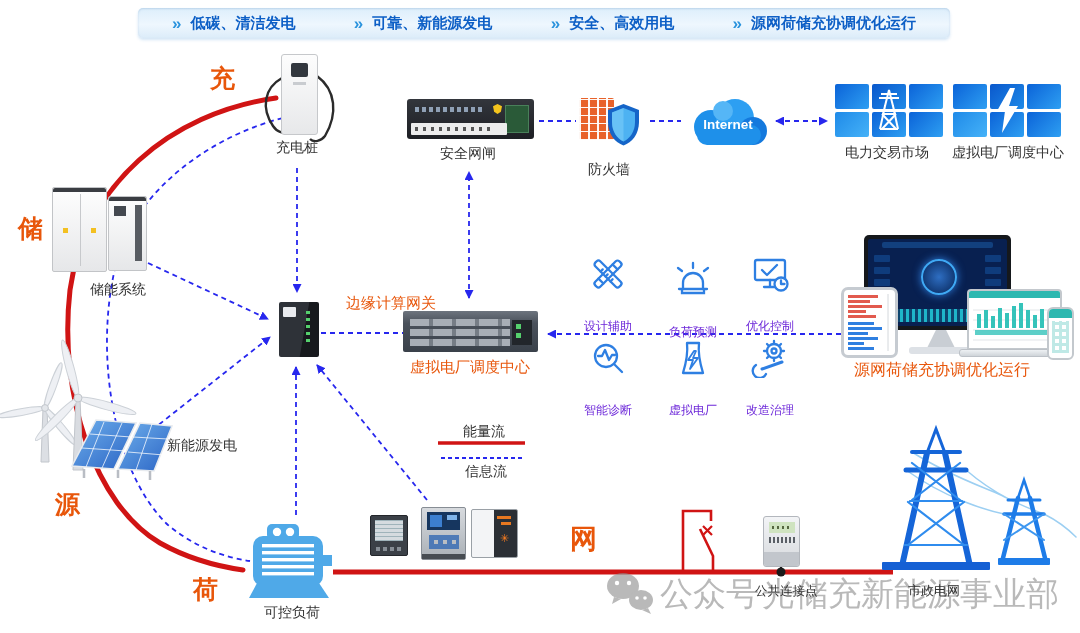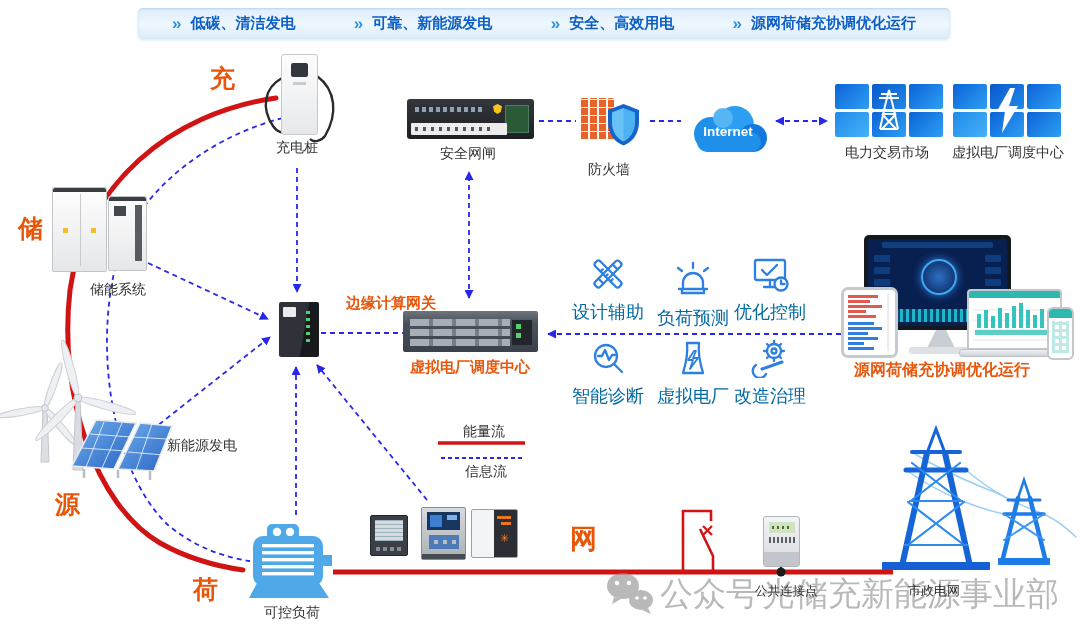--- a/index.html
+++ b/index.html
@@ -9,21 +9,21 @@
   .banner{position:absolute;left:138px;top:8px;width:812px;height:30px;border-radius:5px;
           background:linear-gradient(180deg,#ddeefb 0%,#eef7fe 55%,#dcecf9 100%);
           box-shadow:0 1px 2px rgba(120,160,200,.35) inset,0 2px 3px rgba(160,200,235,.45);
           display:flex;align-items:center;justify-content:space-between;padding:0 34px;box-sizing:border-box;z-index:4;}
   .bitem{display:flex;align-items:center;}
   .chev{color:#2a93dd;font-weight:bold;font-size:17px;line-height:1;}
   .btext{color:#0d5fc6;font-weight:bold;font-size:15px;margin-left:9px;white-space:nowrap;}
   
   .lbl{position:absolute;font-size:14px;color:#333;white-space:nowrap;z-index:3;}
   .zone{position:absolute;font-weight:bold;color:#e8560a;font-size:25px;z-index:3;}
-  .olbl{position:absolute;font-weight:bold;color:#e8570c;font-size:15px;white-space:nowrap;z-index:3;text-align:right;}
+  .olbl{position:absolute;font-weight:normal;color:#e8570c;font-size:15px;white-space:nowrap;z-index:3;text-align:right;}
   .dev{position:absolute;z-index:3;box-sizing:border-box;}
   svg.layer{position:absolute;left:0;top:0;z-index:2;}
   
   .pile{left:281px;top:54px;width:37px;height:81px;background:linear-gradient(180deg,#fdfdfd,#e7e8ea);
         border:1px solid #c6c8cb;border-radius:3px;}
   .pile .scr{position:absolute;left:9px;top:8px;width:17px;height:14px;background:#32373e;border-radius:2px;}
   .pile .slot{position:absolute;left:11px;top:27px;width:13px;height:3px;background:#c9ccd0;}
   .cab{background:linear-gradient(180deg,#fefefe,#e6e7e9);border:1px solid #c2c4c7;border-radius:2px;}
   .cab1{left:52px;top:187px;width:55px;height:85px;}
   .cab2{left:108px;top:196px;width:39px;height:75px;}
@@ -73,32 +73,32 @@
   .m3 .oline{position:absolute;right:6px;top:6px;width:14px;height:3px;background:#e87820;}
   .m3 .star{position:absolute;right:8px;top:22px;color:#ff7f1f;font-size:11px;}
   .pccm{left:763px;top:516px;width:37px;height:51px;background:linear-gradient(180deg,#f3f4f6,#d6d9dd);
         border:1px solid #b3b7bd;border-radius:3px;}
   .pccm .lcd{position:absolute;left:5px;top:5px;width:26px;height:11px;background:#cfe3c0;
         background-image:repeating-linear-gradient(90deg,#55663f 0 2px,transparent 2px 5px);background-size:20px 3px;background-position:3px 4px;background-repeat:no-repeat;}
   .pccm .bar{position:absolute;left:5px;top:20px;width:26px;height:6px;
         background:repeating-linear-gradient(90deg,#5a5f66 0 2px,transparent 2px 4px);}
   .pccm .low{position:absolute;left:0;bottom:0;width:100%;height:14px;background:#c2c6cc;border-radius:0 0 3px 3px;}
   
-  .cloudbox{left:683px;top:100px;width:90px;height:58px;}
+  .cloudbox{left:683px;top:93px;width:90px;height:58px;}
   .cloudbox span{position:absolute;left:0;top:24px;width:100%;text-align:center;color:#fff;
         font-weight:bold;font-size:13.5px;z-index:2;}
   
   .tiles{position:absolute;display:grid;grid-template-columns:repeat(3,34px);grid-auto-rows:25px;gap:3px;z-index:3;}
   .tiles i{background:linear-gradient(135deg,#0b63d8,#2e9ff2);border-radius:2px;}
   .tiles i:nth-child(2){background:linear-gradient(135deg,#0a58cc,#1f8ae8);}
   .tiles i:nth-child(4){background:linear-gradient(135deg,#1f8ae8,#45b2f8);}
   .tileicon{position:absolute;z-index:4;}
   
   .feature{position:absolute;width:76px;text-align:center;z-index:3;}
-  .feature .flbl{font-size:18px;color:#0369a1;margin-top:2px;white-space:nowrap;}
+  .feature .flbl{font-size:12px;color:#6d28d9;margin-top:20px;white-space:nowrap;}
   
   .monitor{left:864px;top:235px;width:147px;height:95px;background:#15181c;border-radius:5px;padding:4px;}
   .monitor .scr{position:relative;width:100%;height:100%;background:#082050;border-radius:2px;overflow:hidden;}
   .monitor .tbar{position:absolute;left:14px;top:3px;right:14px;height:6px;background:#12407e;border-radius:2px;}
   .monitor .ring{position:absolute;left:53px;top:20px;width:32px;height:32px;border:2px solid #3fa9f5;border-radius:50%;
         background:radial-gradient(circle,#2e6ec2 0%,#123a77 70%);box-shadow:0 0 8px #2f7fe0;}
   .monitor .pl{position:absolute;width:16px;height:7px;background:#0f3c7c;border-radius:1px;}
   .monitor .chart{position:absolute;left:8px;right:8px;bottom:4px;height:13px;
         background:repeating-linear-gradient(90deg,#1fb6c9 0 3px,rgba(31,182,201,.25) 3px 6px);border-radius:1px;}
   .stand{left:927px;top:330px;width:28px;height:18px;background:#c9ced4;

